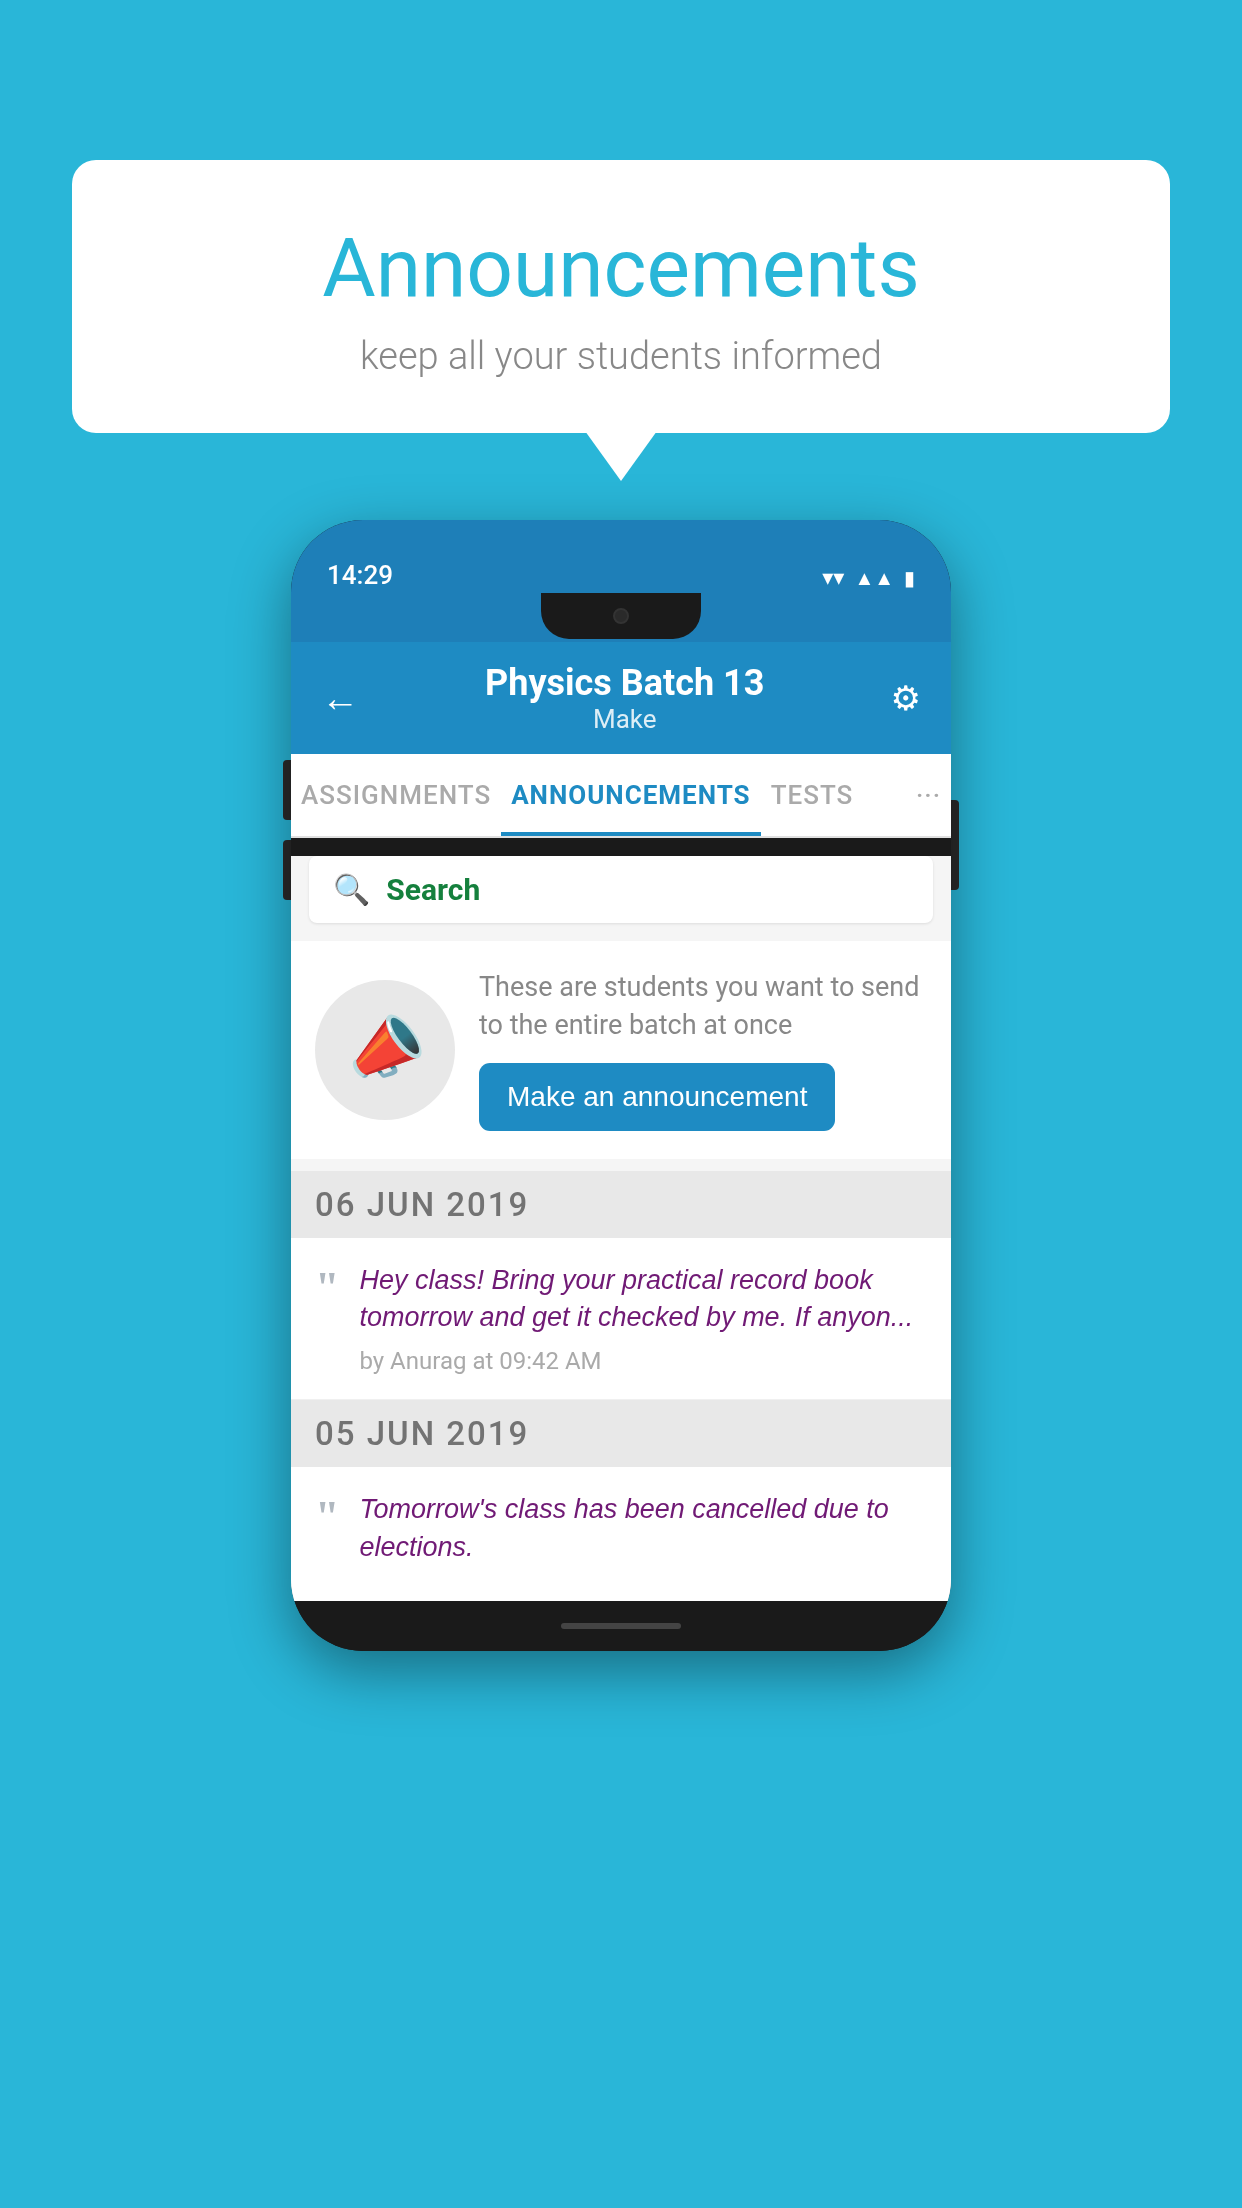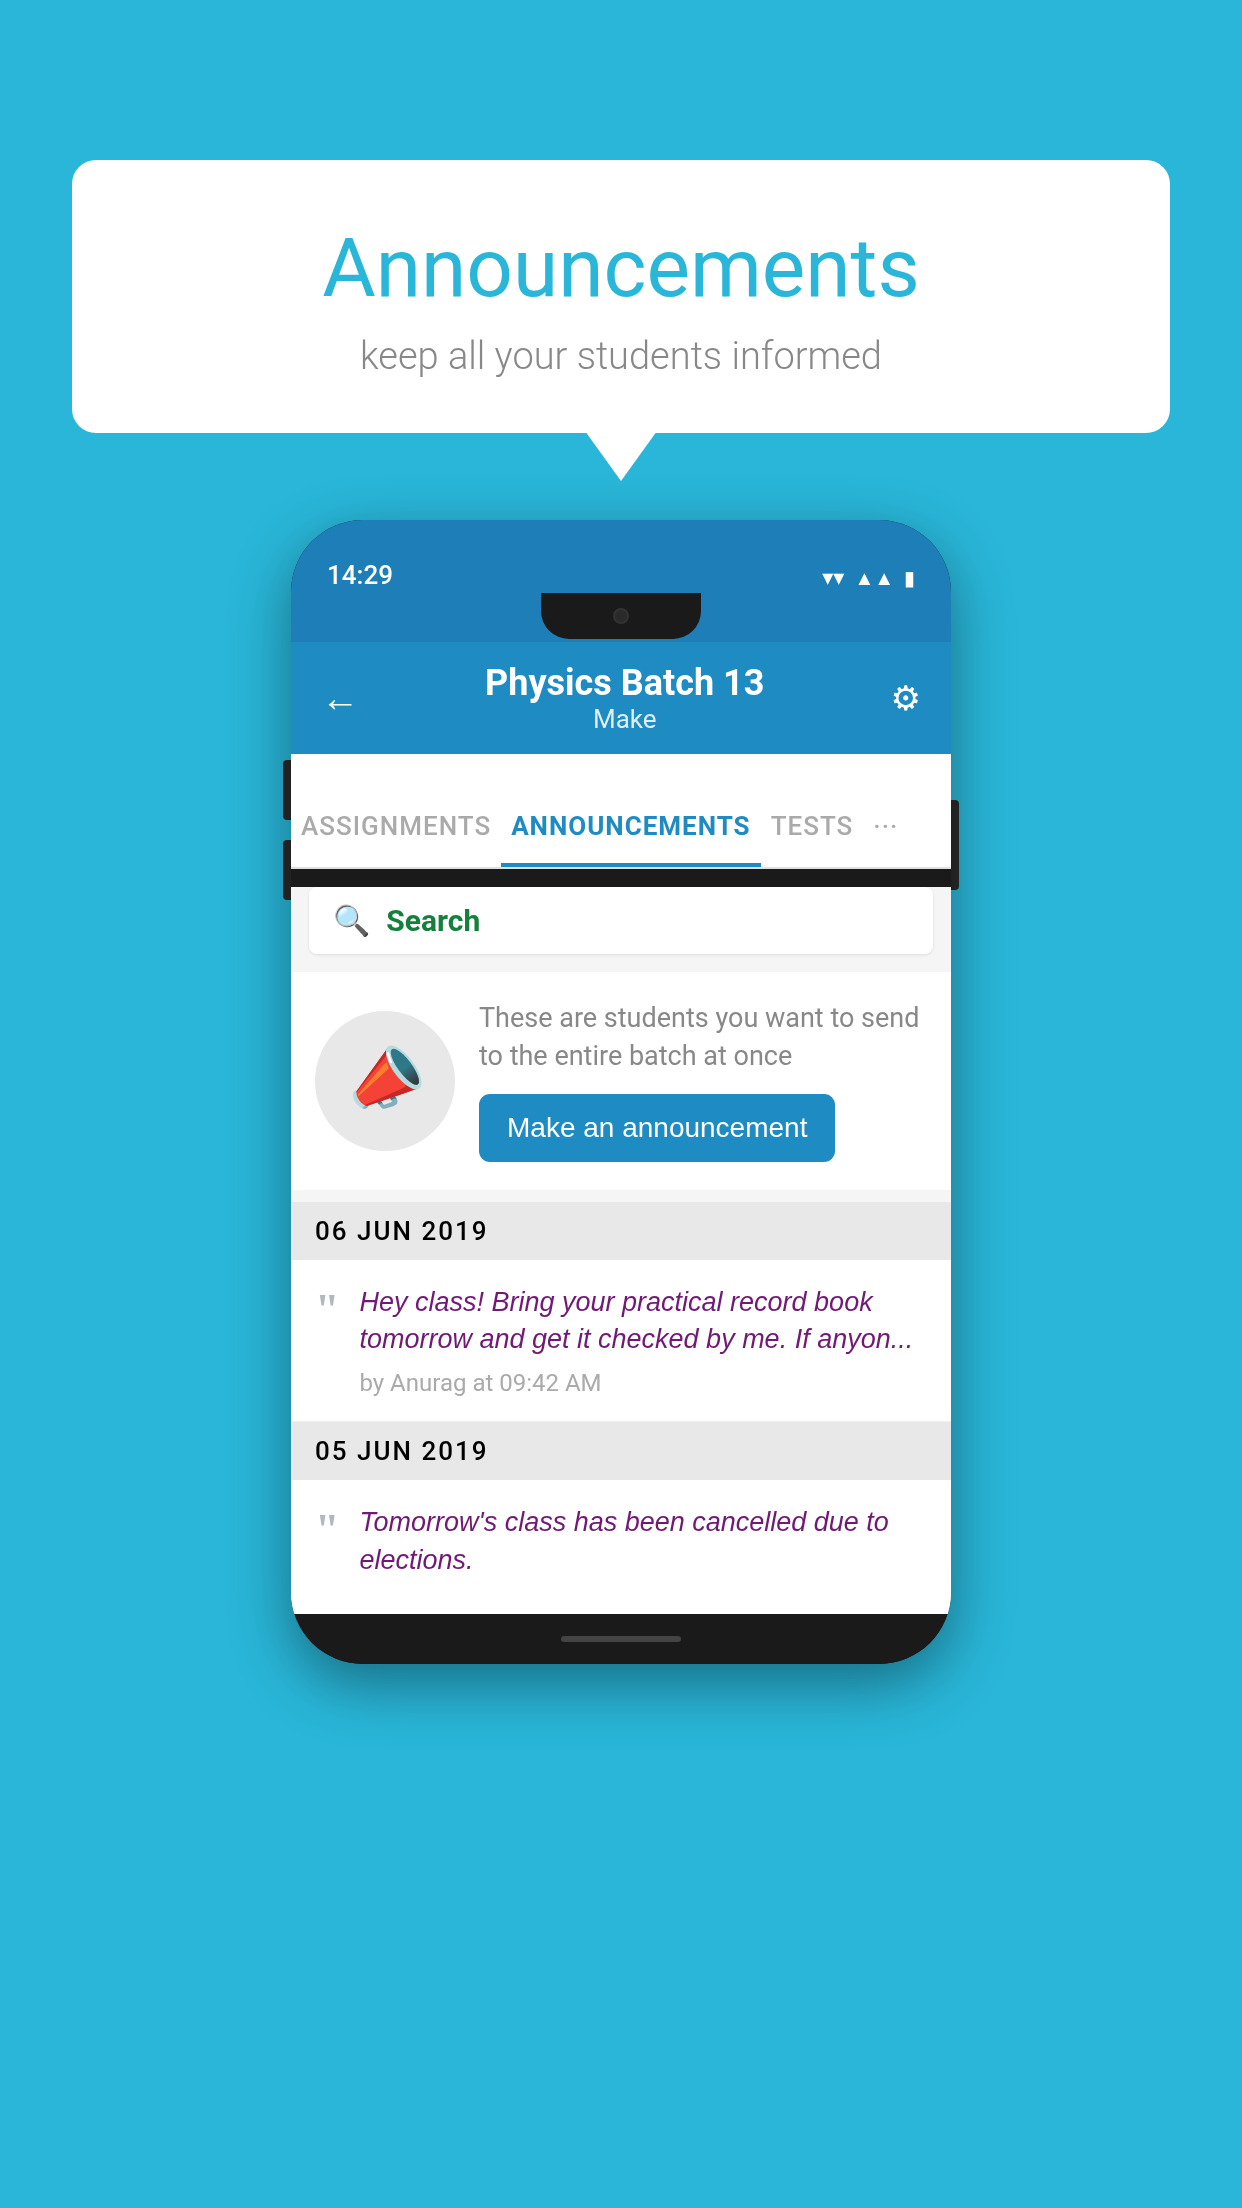--- a/index.html
+++ b/index.html
@@ -176,29 +176,28 @@
 
     
     .tabs-container {
       background: white;
       display: flex;
       border-bottom: 2px solid #e0e0e0;
     }
 
     .tab-item {
       flex: 1;
-      text-align: left;
+      text-align: right;
       padding: 26px 10px;
       font-size: 26px;
       color: #aaa;
       font-weight: 500;
       letter-spacing: 1px;
       position: relative;
       cursor: pointer;
-      margin-top: 31px;
     }
 
     .tab-item.active {
       color: #1e8bc3;
       font-weight: 700;
     }
 
     .tab-item.active::after {
       content: '';
       position: absolute;
@@ -285,22 +284,22 @@
       font-size: 28px;
       font-weight: 500;
       cursor: pointer;
       display: inline-block;
     }
 
     
     .date-separator {
       background: #e8e8e8;
       padding: 14px 24px;
-      color: #000000;
-      font-size: 26px;
+      color: #737373;
+      font-size: 33px;
       font-weight: 500;
       letter-spacing: 2px;
     }
 
     
     .announcement-item {
       background: white;
       padding: 24px 24px;
       display: flex;
       align-items: flex-start;

